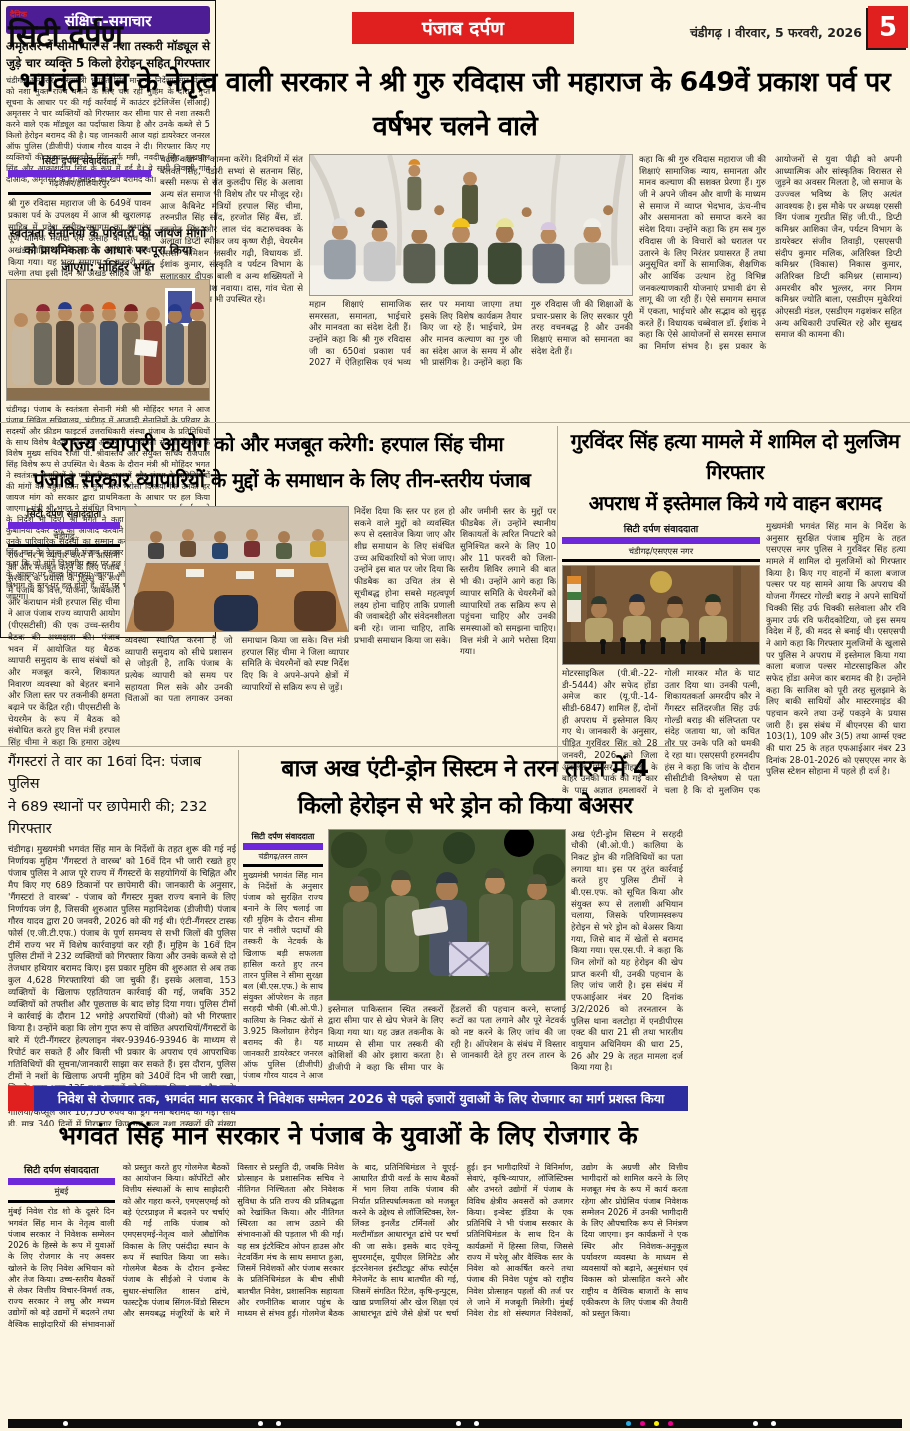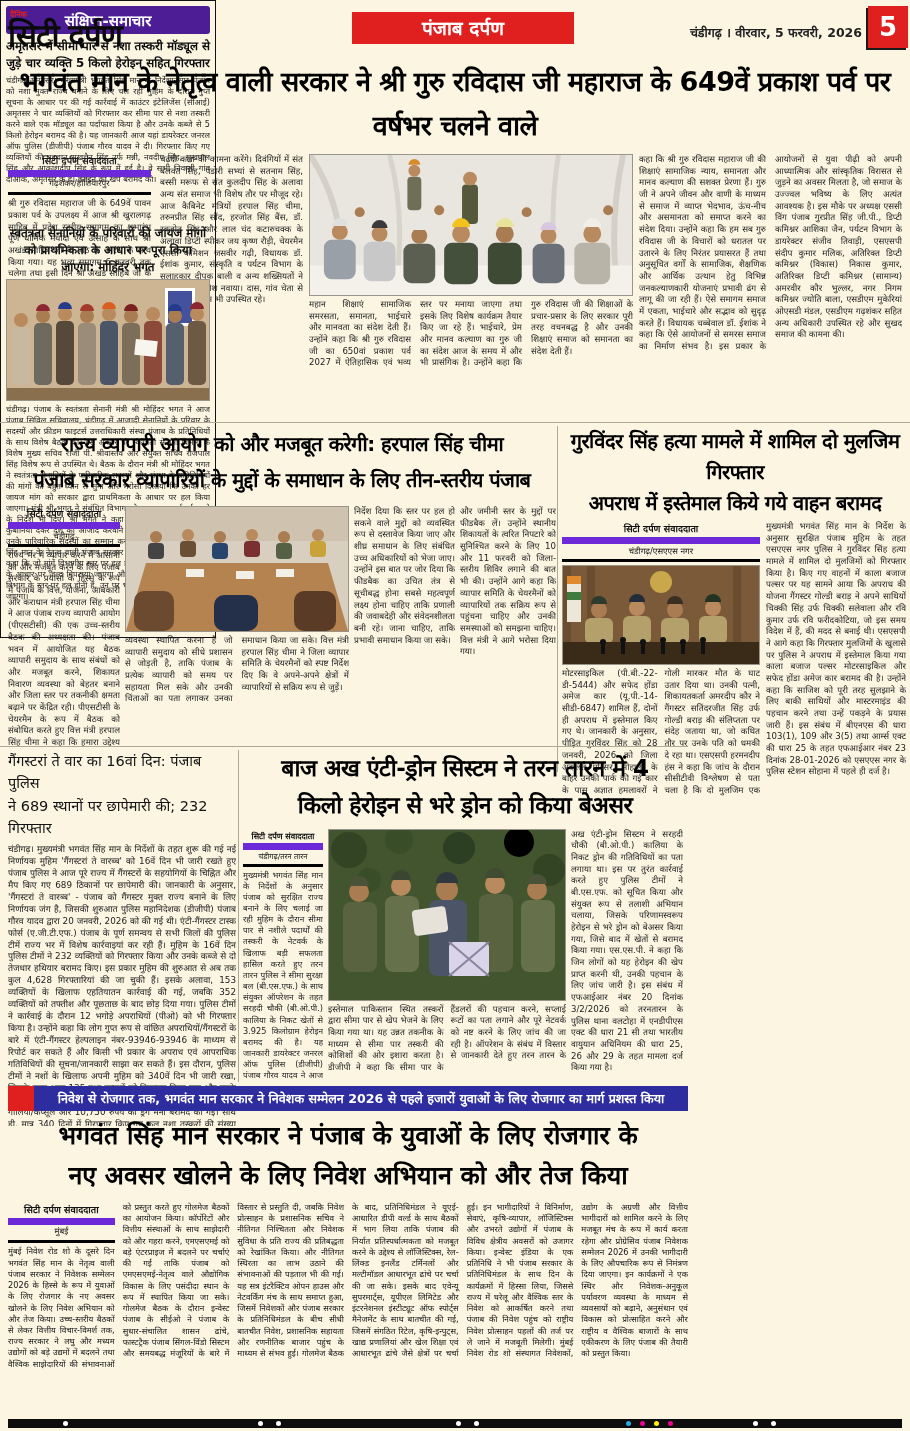--- a/index.html
+++ b/index.html
@@ -377,21 +377,20 @@
 </aside>
 
 <div class="abs" id="invest-banner">
   <div class="redblock"></div>
   <div class="bluebar">निवेश से रोजगार तक, भगवंत मान सरकार ने निवेशक सम्मेलन 2026 से पहले हजारों युवाओं के लिए रोजगार का मार्ग प्रशस्त किया</div>
 </div>
 
 <div class="abs" id="bottom-block">
   <div class="headline" id="bottom-h">
     <div>भगवंत सिंह मान सरकार ने पंजाब के युवाओं के लिए रोजगार के</div>
-    <div>नए अवसर खोलने के लिए निवेश अभियान को और तेज किया</div>
   </div>
   <div id="bottom-body">
     <div class="byline">सिटी दर्पण संवाददाता</div>
     <div class="loc">मुंबई</div>
     <span>मुंबई निवेश रोड शो के दूसरे दिन भगवंत सिंह मान के नेतृत्व वाली पंजाब सरकार ने निवेशक सम्मेलन 2026 के हिस्से के रूप में युवाओं के लिए रोजगार के नए अवसर खोलने के लिए निवेश अभियान को और तेज किया। उच्च-स्तरीय बैठकों से लेकर वित्तीय विचार-विमर्श तक, राज्य सरकार ने लघु और मध्यम उद्योगों को बड़े उद्यमों में बदलने तथा वैश्विक साझेदारियों की संभावनाओं को प्रस्तुत करते हुए गोलमेज बैठकों का आयोजन किया। कॉर्पोरेटों और वित्तीय संस्थाओं के साथ साझेदारी को और गहरा करने, एमएसएमई को बड़े एंटरप्राइज में बदलने पर चर्चाएं की गईं ताकि पंजाब को एमएसएमई-नेतृत्व वाले औद्योगिक विकास के लिए पसंदीदा स्थान के रूप में स्थापित किया जा सके। गोलमेज बैठक के दौरान इन्वेस्ट पंजाब के सीईओ ने पंजाब के सुधार-संचालित शासन ढांचे, फास्टट्रैक पंजाब सिंगल-विंडो सिस्टम और समयबद्ध मंजूरियों के बारे में विस्तार से प्रस्तुति दी, जबकि निवेश प्रोत्साहन के प्रशासनिक सचिव ने नीतिगत निश्चितता और निवेशक सुविधा के प्रति राज्य की प्रतिबद्धता को रेखांकित किया। और नीतिगत स्थिरता का लाभ उठाने की संभावनाओं की पड़ताल भी की गई। यह सत्र इंटरैक्टिव ओपन हाउस और नेटवर्किंग मंच के साथ समाप्त हुआ, जिसमें निवेशकों और पंजाब सरकार के प्रतिनिधिमंडल के बीच सीधी बातचीत निवेश, प्रशासनिक सहायता और रणनीतिक बाजार पहुंच के माध्यम से संभव हुई। गोलमेज बैठक के बाद, प्रतिनिधिमंडल ने यूएई-आधारित डीपी वर्ल्ड के साथ बैठकों में भाग लिया ताकि पंजाब की निर्यात प्रतिस्पर्धात्मकता को मजबूत करने के उद्देश्य से लॉजिस्टिक्स, रेल-लिंक्ड इनलैंड टर्मिनलों और मल्टीमॉडल आधारभूत ढांचे पर चर्चा की जा सके। इसके बाद एवेन्यू सुपरमार्ट्स, यूपीएल लिमिटेड और इंटरनेशनल इंस्टीट्यूट ऑफ स्पोर्ट्स मैनेजमेंट के साथ बातचीत की गई, जिसमें संगठित रिटेल, कृषि-इन्पुट्स, खाद्य प्रणालियां और खेल शिक्षा एवं आधारभूत ढांचे जैसे क्षेत्रों पर चर्चा हुई। इन भागीदारियों ने विनिर्माण, सेवाएं, कृषि-व्यापार, लॉजिस्टिक्स और उभरते उद्योगों में पंजाब के विविध क्षेत्रीय अवसरों को उजागर किया। इन्वेस्ट इंडिया के एक प्रतिनिधि ने भी पंजाब सरकार के प्रतिनिधिमंडल के साथ दिन के कार्यक्रमों में हिस्सा लिया, जिससे राज्य में घरेलू और वैश्विक स्तर के निवेश को आकर्षित करने तथा पंजाब की निवेश पहुंच को राष्ट्रीय निवेश प्रोत्साहन पहलों की तर्ज पर ले जाने में मजबूती मिलेगी। मुंबई निवेश रोड शो संस्थागत निवेशकों, उद्योग के अग्रणी और वित्तीय भागीदारों को शामिल करने के लिए मजबूत मंच के रूप में कार्य करता रहेगा और प्रोग्रेसिव पंजाब निवेशक सम्मेलन 2026 में उनकी भागीदारी के लिए औपचारिक रूप से निमंत्रण दिया जाएगा। इन कार्यक्रमों ने एक स्थिर और निवेशक-अनुकूल पर्यावरण व्यवस्था के माध्यम से व्यवसायों को बढ़ाने, अनुसंधान एवं विकास को प्रोत्साहित करने और राष्ट्रीय व वैश्विक बाजारों के साथ एकीकरण के लिए पंजाब की तैयारी को प्रस्तुत किया।</span>
   </div>
 </div>
 
 <div class="abs" id="footer-bar">
   <span class="dot c-w" style="left:55px"></span>

